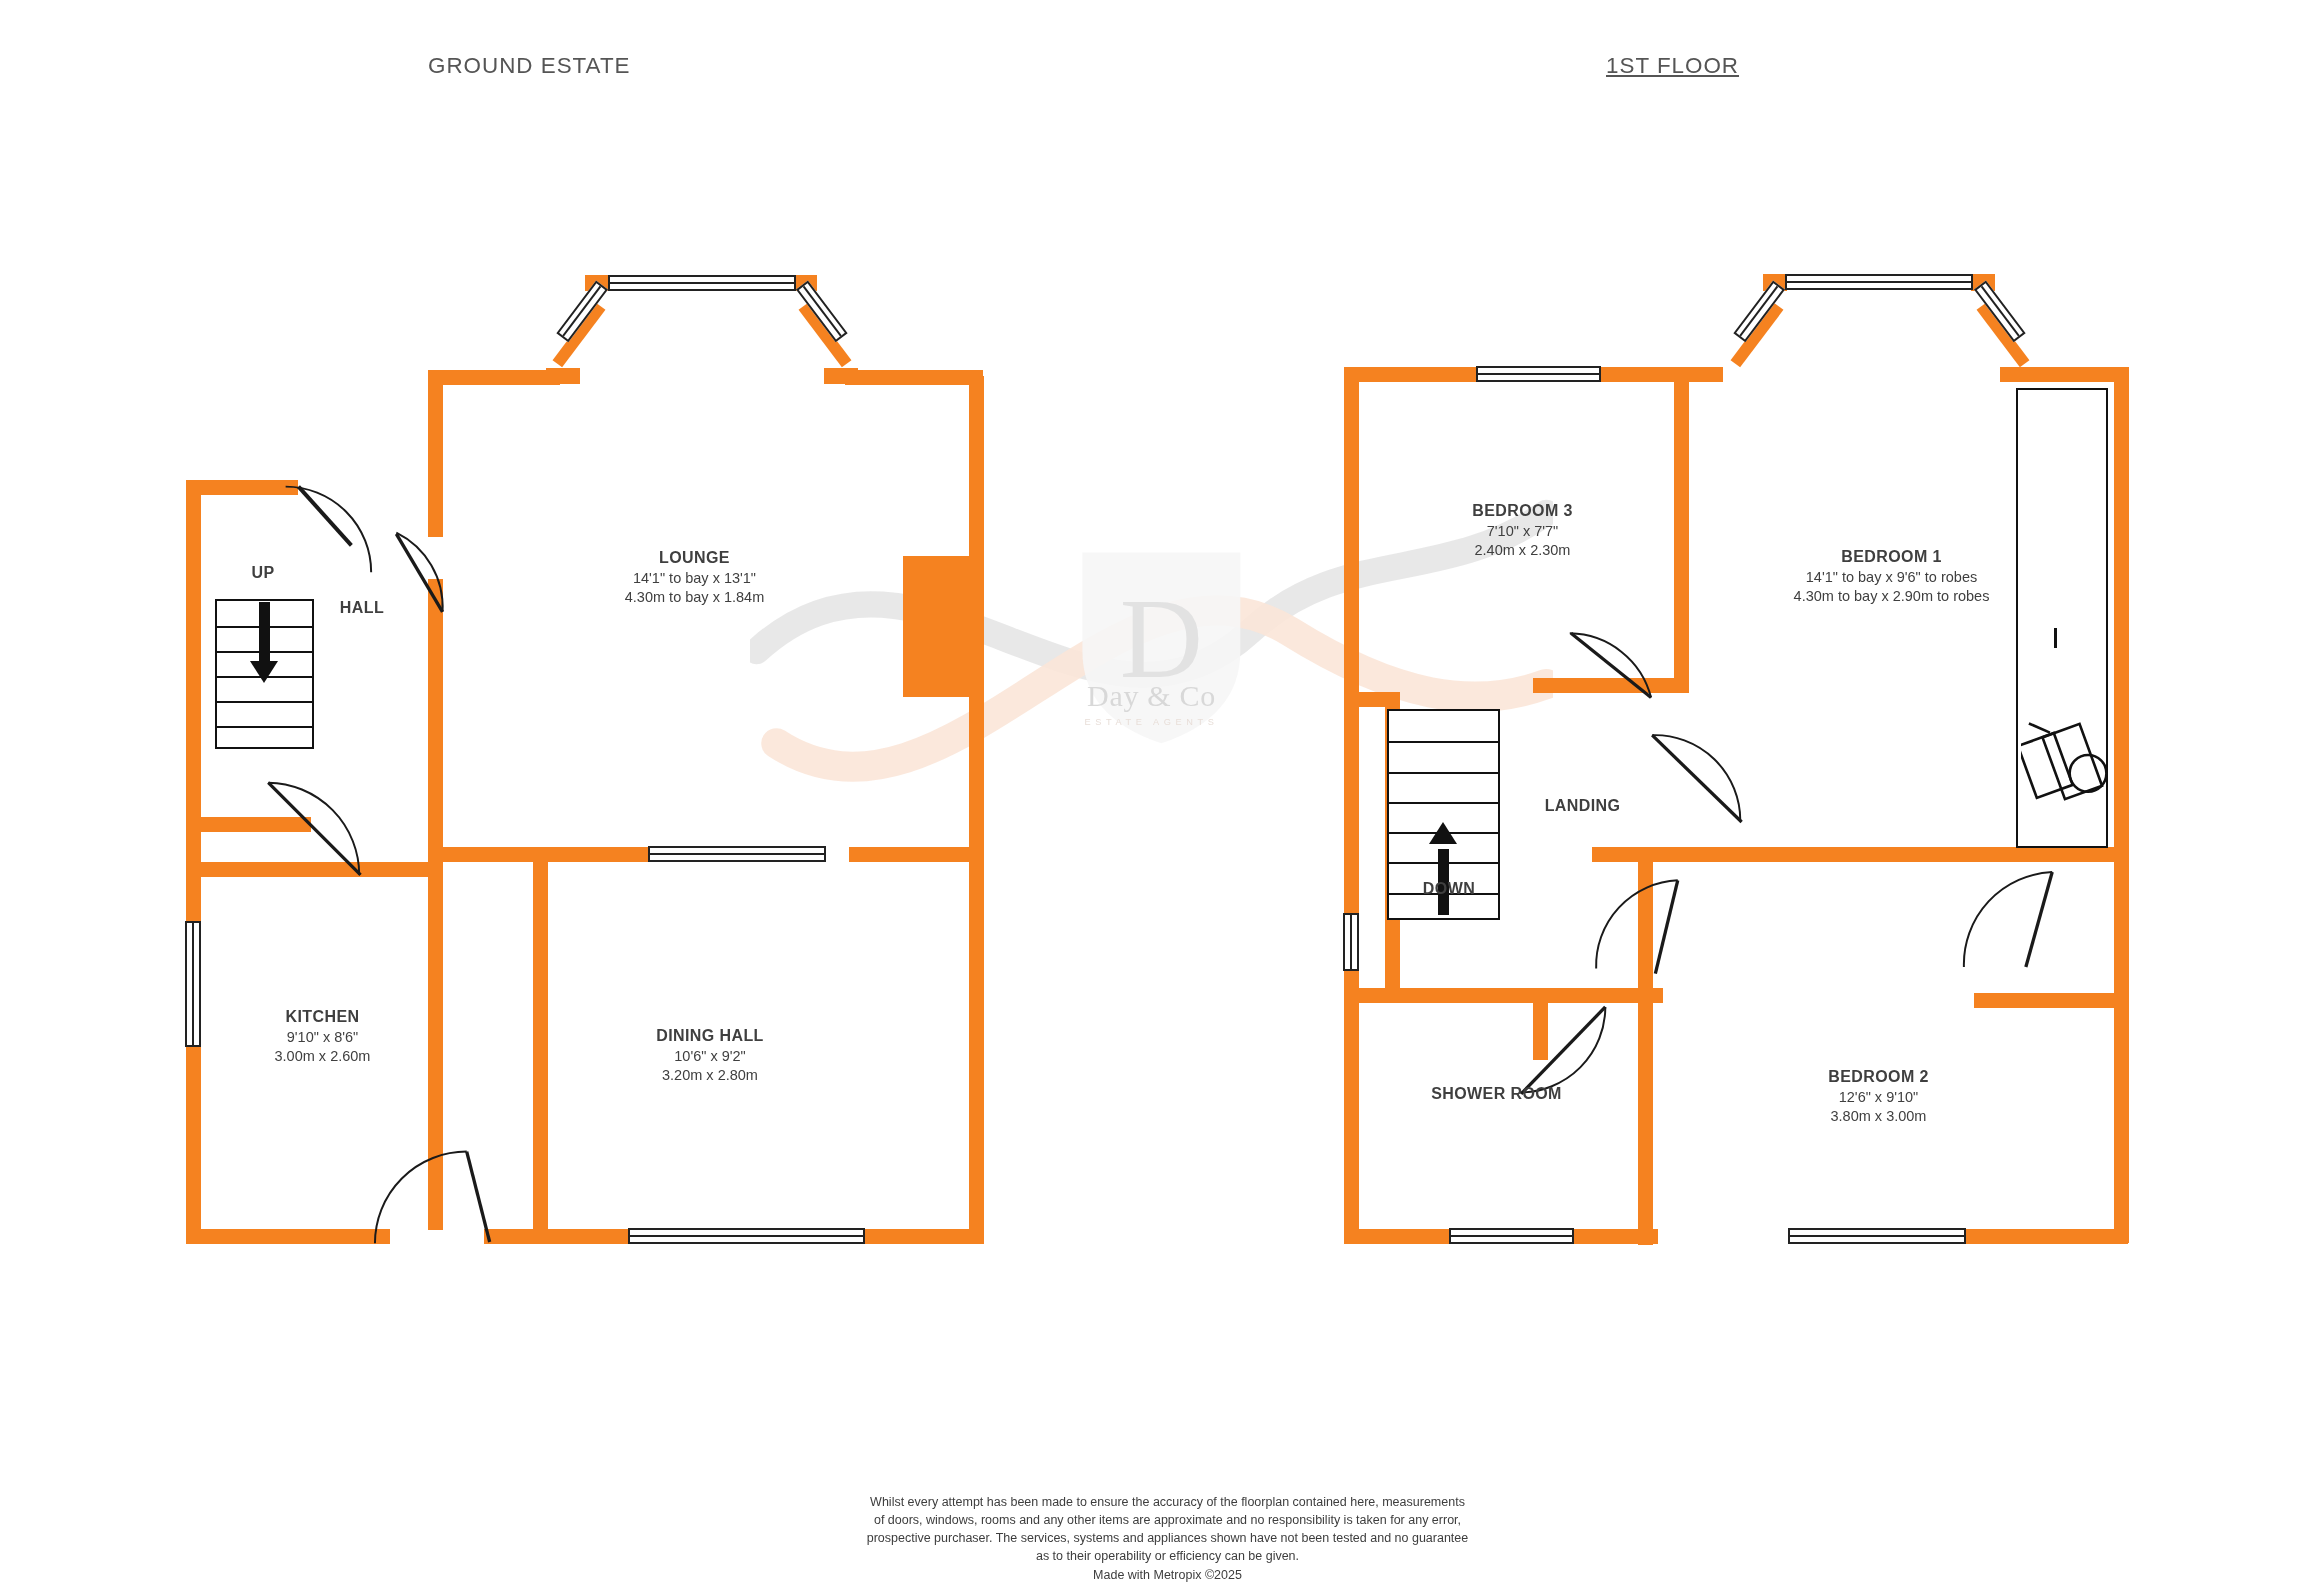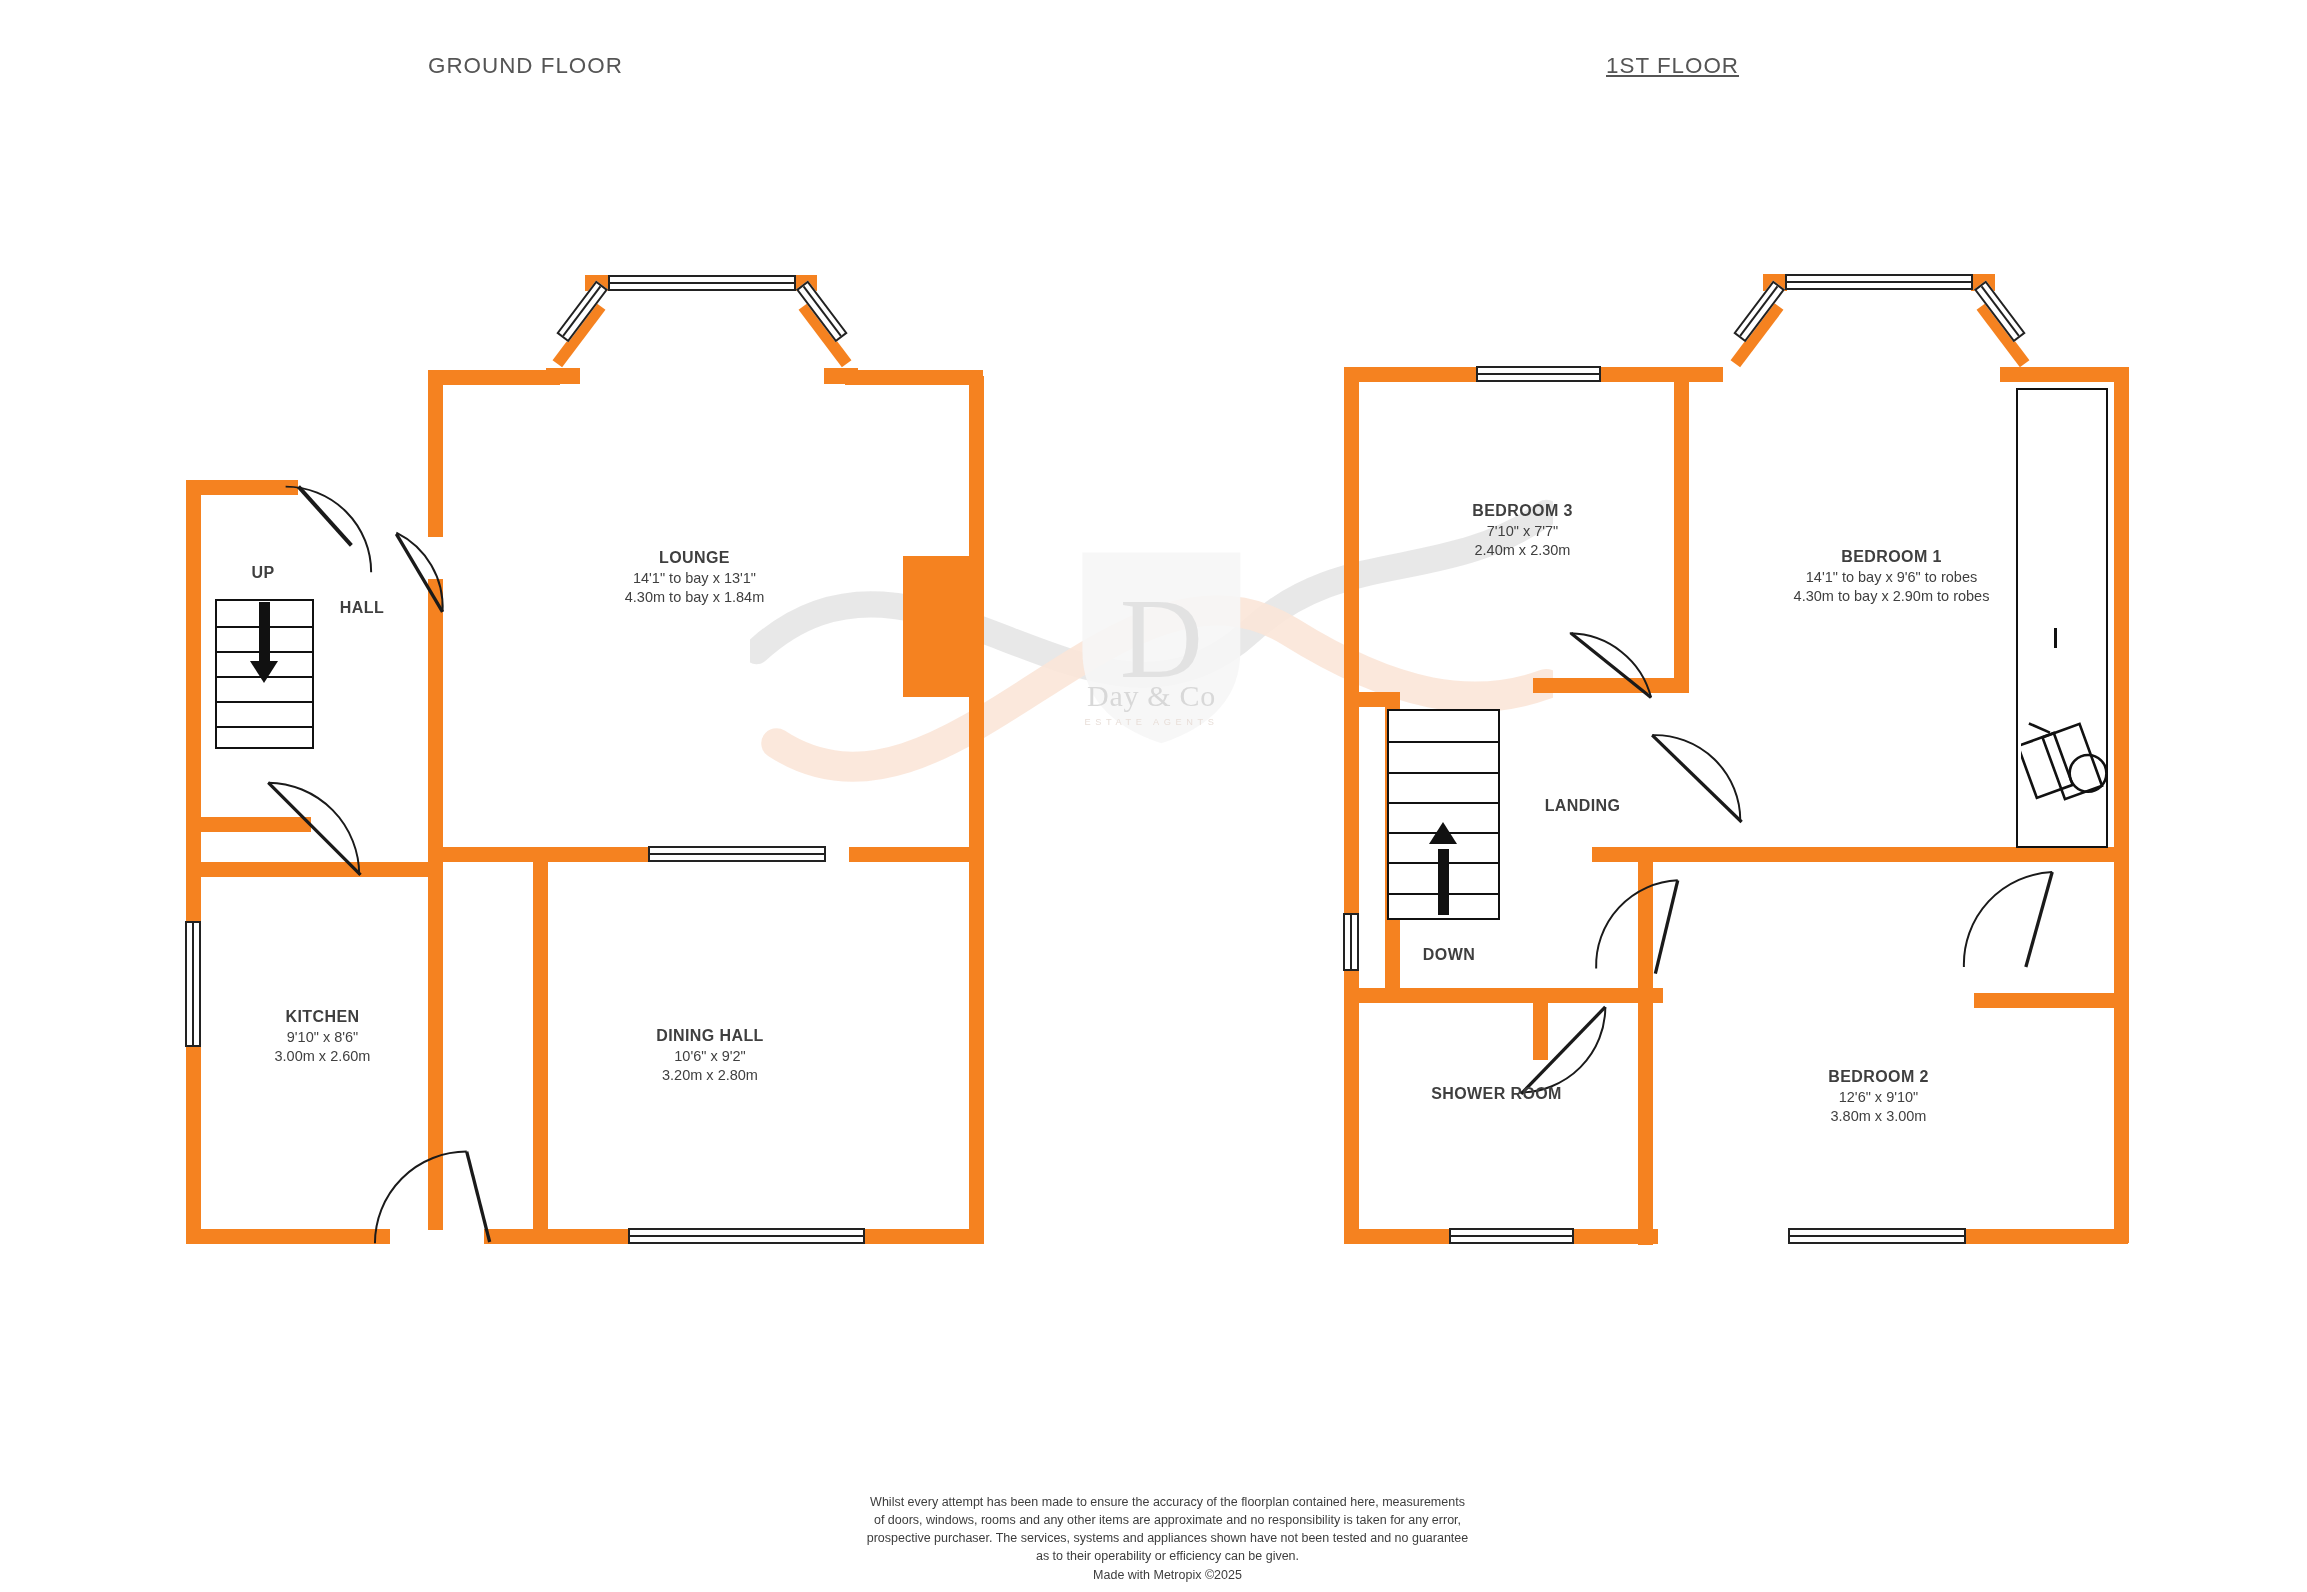--- a/index.html
+++ b/index.html
@@ -149,21 +149,21 @@
     text-align: center;
     font-size: 12.5px;
     line-height: 1.45;
     color: #3d3d3d;
   }
   #disclaimer div { white-space: nowrap; padding-left: 28px; }
 </style>
 </head>
 <body>
 
-<div class="floor-title" id="ground-title">GROUND FLOOR</div>
+<div class="floor-title" id="ground-title">GROUND ESTATE</div>
 <div class="floor-title" id="first-title">1ST FLOOR</div>
 
 <div id="watermark">
   <svg width="803" height="408" viewBox="0 0 1220 620">
     <path d="M10 330 C 260 100, 520 520, 760 300 C 900 170, 1050 230, 1210 120" fill="none" stroke="#e4e4e4" stroke-width="40" stroke-linecap="round" opacity="0.85"></path>
     <path d="M40 470 C 300 640, 560 140, 820 300 C 980 400, 1100 420, 1210 380" fill="none" stroke="#fbe6d8" stroke-width="46" stroke-linecap="round" opacity="0.9"></path>
     <path d="M505 180 L 745 180 L 745 330 Q 745 430 625 470 Q 505 430 505 330 Z" fill="#f6f6f6" opacity="0.9"></path>
     <text x="625" y="370" text-anchor="middle" font-family="Liberation Serif, serif" font-size="175" fill="#e2e2e2">D</text>
   </svg>
   <div class="wm-text-main">Day &amp; Co</div>
@@ -326,21 +326,21 @@
     <div class="step" style="top:30px;"></div>
     <div class="step" style="top:61px;"></div>
     <div class="step" style="top:91px;"></div>
     <div class="step" style="top:121px;"></div>
     <div class="step" style="top:151px;"></div>
     <div class="step" style="top:182px;"></div>
   </div>
   <div class="arrow-shaft" style="left:1438px; top:849px; height:66px;"></div>
   <div class="arrow-head up" style="left:1429px; top:822px;"></div>
 
-  <div class="label" style="left:1393px; top:944px; width:112px;">
+  <div class="label" style="left:1393px; top:878px; width:112px;">
     <span class="name">DOWN</span>
   </div>
 
   <svg style="position:absolute; left:1513px; top:632px;" width="145" height="118" viewBox="0 0 220 180">
     <path d="M210 100 A 130 130 0 0 0 86 2" fill="none" stroke="#1a1a1a" stroke-width="3"></path>
     <line x1="210" y1="100" x2="88" y2="2" stroke="#1a1a1a" stroke-width="5"></line>
   </svg>
   <svg style="position:absolute; left:1648px; top:722px;" width="132" height="125" viewBox="0 0 200 190">
     <path d="M6 20 A 130 130 0 0 1 140 150" fill="none" stroke="#1a1a1a" stroke-width="3"></path>
     <line x1="6" y1="20" x2="142" y2="152" stroke="#1a1a1a" stroke-width="5"></line>

